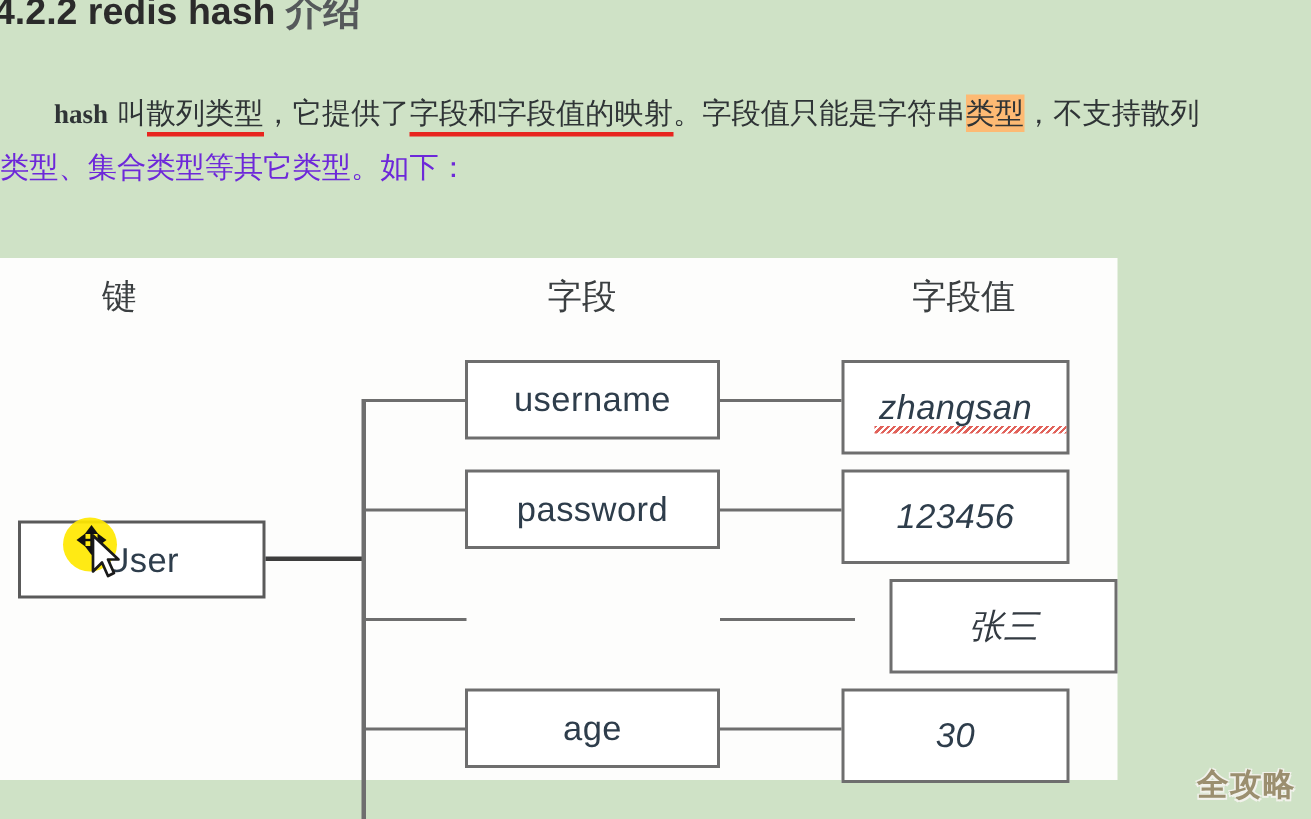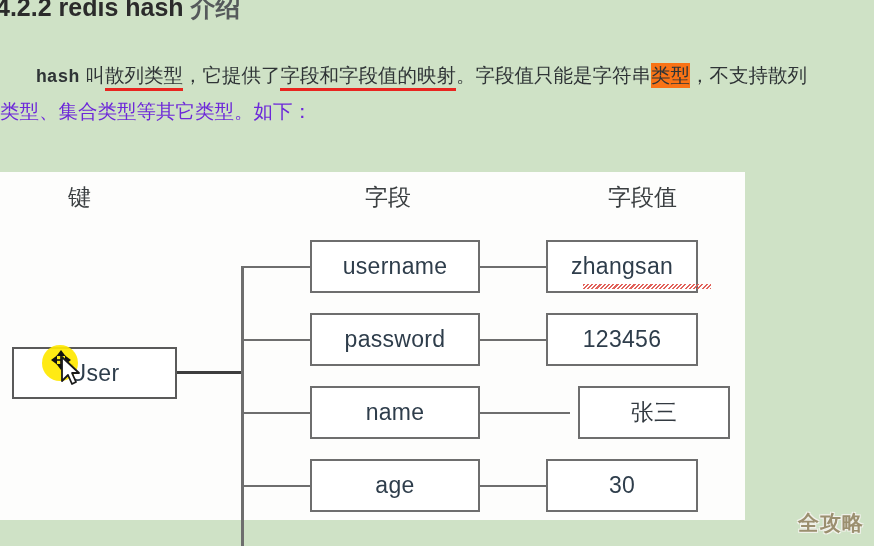--- a/index.html
+++ b/index.html
@@ -49,30 +49,30 @@
     top: 60px;
     width: 874px;
     font-family: "DejaVu Serif", serif;
     font-size: 19.5px;
     line-height: 32px;
     color: #2f3436;
     white-space: nowrap;
   }
   #body-para .indent { display: inline-block; width: 36px; }
   #body-para .mono {
-    font-family: Liberation Mono, monospace;
+    font-family: Liberation Serif, serif;
     font-size: 18px;
     font-weight: 600;
   }
   .u-red {
     border-bottom: 3px solid #e8251f;
     padding-bottom: 1px;
   }
   .sel-gray {
-    background: #f97316;
+    background: #fdba74;
     padding: 1px 0;
   }
   #body-line2 {
     position: absolute;
     left: 0px;
     top: 98px;
     font-family: "DejaVu Serif", serif;
     font-size: 19.5px;
     color: #6d28d9;
     white-space: nowrap;
@@ -128,23 +128,24 @@
     height: 52px;
     border: 2px solid #5a5a5a;
   }
 
   .field-node {
     left: 310px;
     width: 170px;
     height: 53px;
   }
   .value-node {
-    left: 546px;
+    left: 561px;
     width: 152px;
-    height: 53px;
+    height: 63px;
+    font-style: italic;
   }
   .row0 { top: 68px; }
   .row1 { top: 141px; }
   .row2 { top: 214px; }
   .row3 { top: 287px; }
 
   
   .conn {
     position: absolute;
     background: #6e6e6e;
@@ -267,21 +268,20 @@
   <div class="conn branch b2"></div>
   <div class="conn branch b3"></div>
 
   <div class="conn link l0"></div>
   <div class="conn link l1"></div>
   <div class="conn link l2"></div>
   <div class="conn link l3"></div>
 
   <div class="node field-node row0">username</div>
   <div class="node field-node row1">password</div>
-  <div class="node field-node row2">name</div>
   <div class="node field-node row3">age</div>
 
   <div class="node value-node row0">zhangsan</div>
   <div class="node value-node row1">123456</div>
   <div class="node value-node row2 cn">张三</div>
   <div class="node value-node row3">30</div>
 
   <div id="squiggle"></div>
 
 </div>

